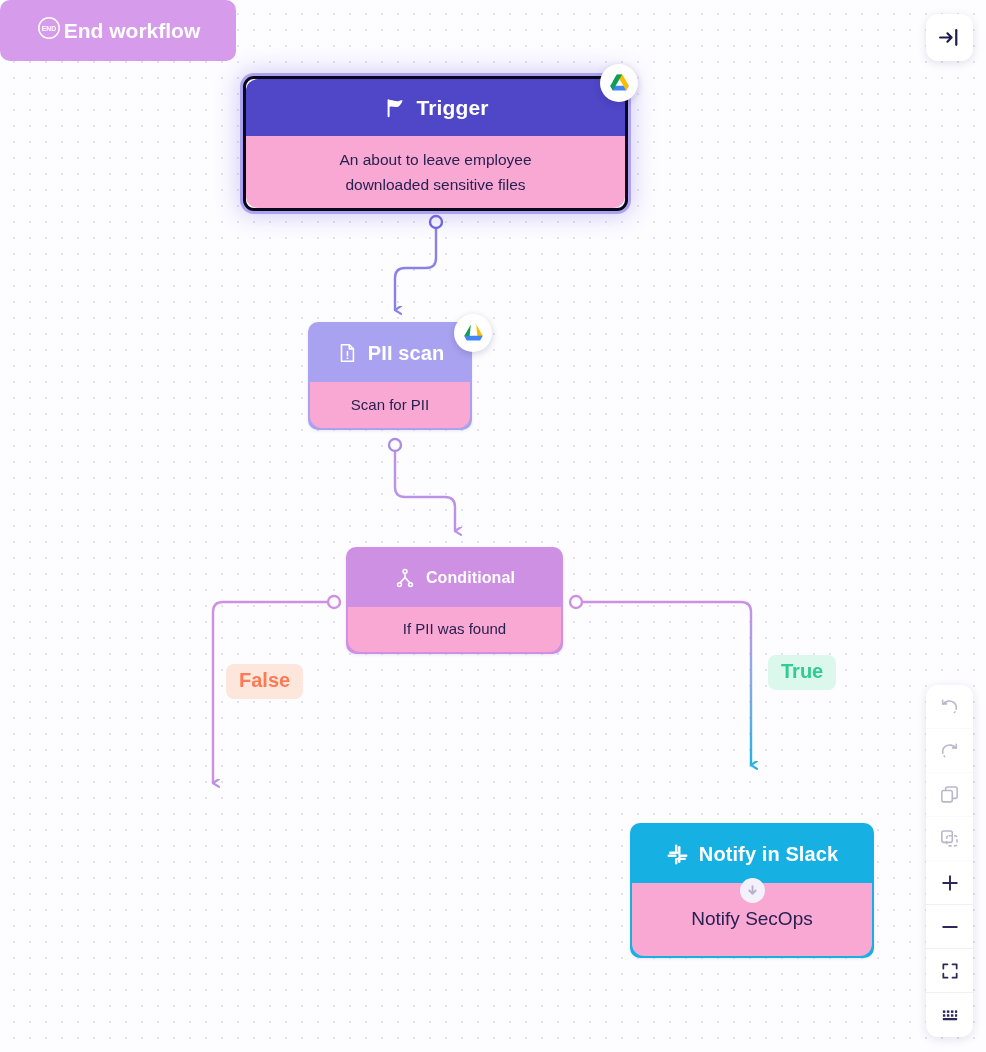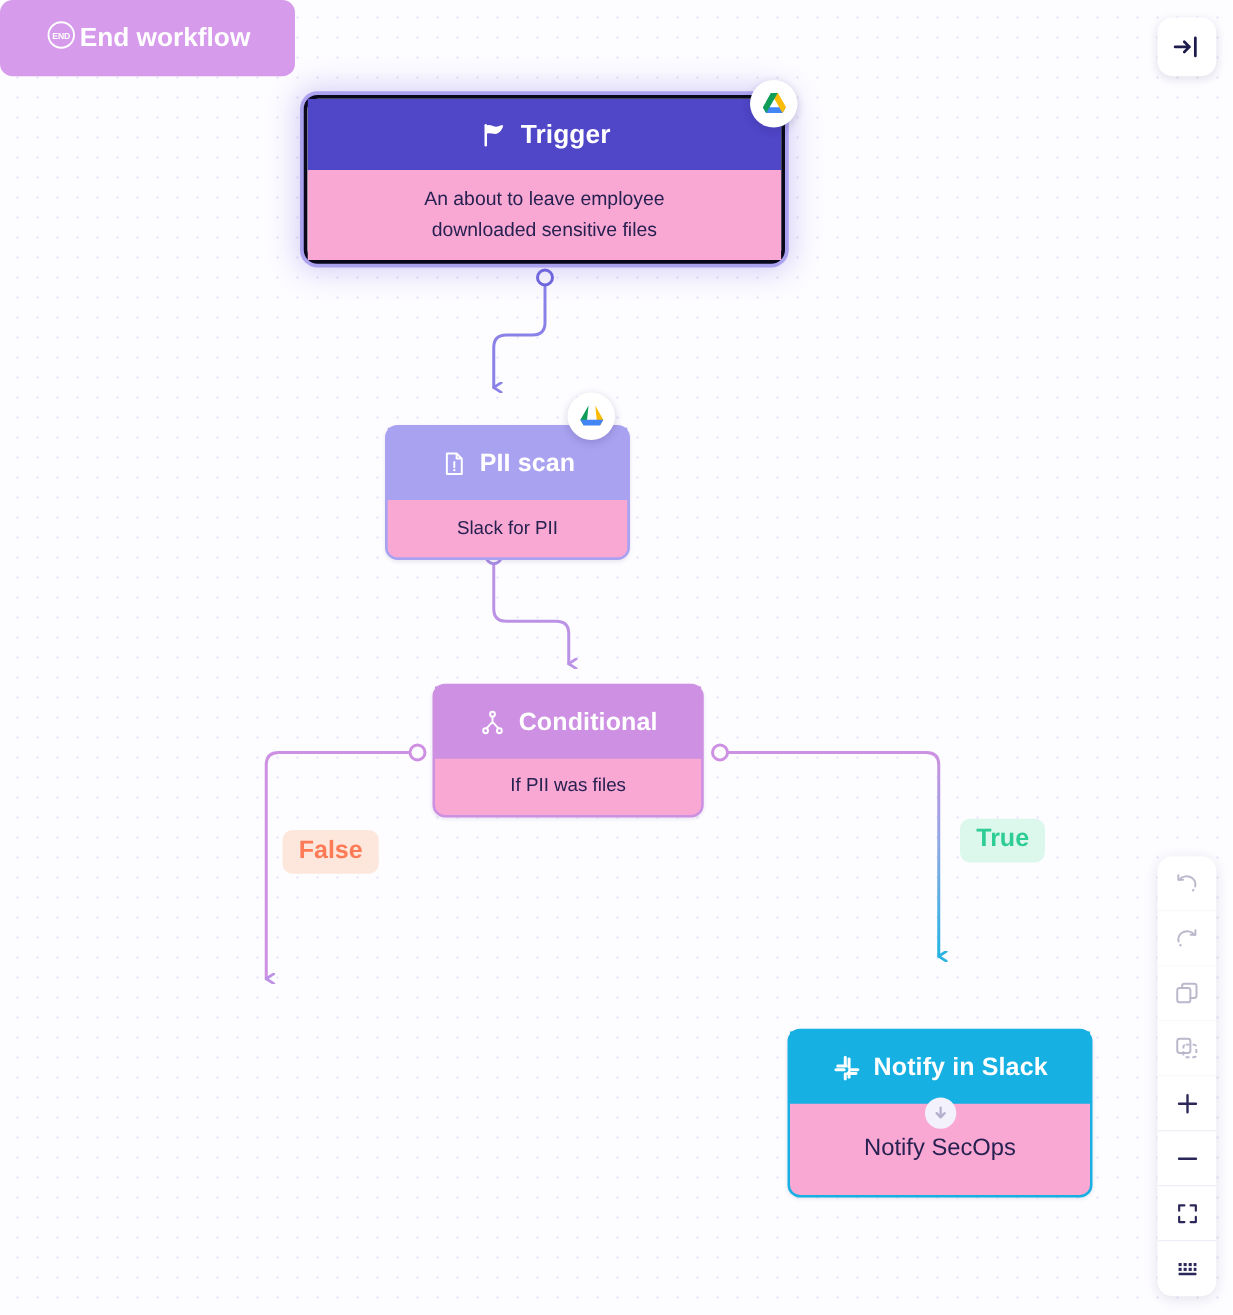--- a/index.html
+++ b/index.html
@@ -30,21 +30,21 @@
     pointer-events: none;
   }
 
   
   .node {
     position: absolute;
     border-radius: 10px;
     overflow: visible;
   }
   .node-inner {
-    border-radius: 0;
+    border-radius: 12px;
     overflow: hidden;
   }
   .node-header {
     display: flex;
     align-items: center;
     justify-content: center;
     gap: 10px;
     color: #ffffff;
     font-size: 21px;
     font-weight: 600;
@@ -76,42 +76,42 @@
     border-radius: 11px;
     background: #ffffff;
     box-shadow: 0 0 0 3px rgba(124,110,230,.55), 0 0 22px 6px rgba(124,110,230,.30);
   }
   #node-trigger .node-inner { height: 100%; display: flex; flex-direction: column; }
   #node-trigger .node-header { background: #4f46c8; height: 57px; }
   #node-trigger .node-body { flex: 1; }
 
   
   #node-pii {
-    left: 308px; top: 340px;
-    width: 196px; height: 108px;
+    left: 308px; top: 322px;
+    width: 164px; height: 108px;
     border: 2px solid #a9a2f0;
     border-radius: 10px;
     background: #a9a2f0;
     box-shadow: 0 1px 3px rgba(60,50,130,.10);
   }
   #node-pii .node-inner { height: 100%; display: flex; flex-direction: column; padding: 0; }
   #node-pii .node-header { background: #a9a2f0; height: 58px; font-size: 20px; }
   #node-pii .node-body { flex: 1; border-radius: 0 0 8px 8px; font-size: 15px; }
 
   
   #node-cond {
     left: 346px; top: 547px;
     width: 217px; height: 107px;
     border: 2px solid #cd90e2;
     border-radius: 10px;
     background: #cd90e2;
     box-shadow: 0 1px 3px rgba(60,50,130,.10);
   }
   #node-cond .node-inner { height: 100%; display: flex; flex-direction: column; }
-  #node-cond .node-header { background: #cd90e2; height: 58px; font-size: 20px; }
+  #node-cond .node-header { background: #cd90e2; height: 58px; font-size: 16px; }
   #node-cond .node-body { flex: 1; border-radius: 0 0 8px 8px; font-size: 15px; }
 
   
   #node-slack {
     left: 630px; top: 823px;
     width: 244px; height: 135px;
     border: 2px solid #16b0e3;
     border-radius: 10px;
     background: #16b0e3;
     box-shadow: 0 1px 3px rgba(60,50,130,.10);
@@ -304,21 +304,21 @@
         <span class="hicon">
           <svg width="22" height="22" viewBox="0 0 24 24">
             <path d="M6,3 L14.5,3 L19,7.5 L19,21 L6,21 Z" fill="none" stroke="#ffffff" stroke-width="1.7" stroke-linejoin="round"></path>
             <path d="M14.5,3 L14.5,7.5 L19,7.5" fill="none" stroke="#ffffff" stroke-width="1.7" stroke-linejoin="round"></path>
             <path d="M12.5,10.5 L12.5,15" stroke="#ffffff" stroke-width="1.7" stroke-linecap="round"></path>
             <circle cx="12.5" cy="17.6" r="1" fill="#ffffff"></circle>
           </svg>
         </span>
         <span>PII scan</span>
       </div>
-      <div class="node-body">Slack for PII</div>
+      <div class="node-body">Scan for PII</div>
     </div>
   </div>
 
   <div class="app-badge" id="badge-pii">
     <svg width="23" height="23" viewBox="0 0 24 24">
       <path d="M9.2,2.6 L5.2,9.6 L2.4,14.4 L5.2,19.2 L8.0,14.4 Z" fill="#0f9d58"></path>
       <path d="M14.8,2.6 L21.6,14.4 L18.8,19.2 L16,14.4 Z" fill="#fbbc05"></path>
       <path d="M2.4,14.4 L21.6,14.4 L18.8,19.2 L5.2,19.2 Z" fill="#4285f4"></path>
       <path d="M9.2,2.6 L14.8,2.6 L16,14.4 L8.0,14.4 Z" fill="#ea4335" opacity="0"></path>
     </svg>
@@ -330,21 +330,21 @@
         <span class="hicon">
           <svg width="22" height="22" viewBox="0 0 24 24">
             <circle cx="12" cy="4.8" r="2.1" fill="none" stroke="#ffffff" stroke-width="1.7"></circle>
             <circle cx="6" cy="19.2" r="2.1" fill="none" stroke="#ffffff" stroke-width="1.7"></circle>
             <circle cx="18" cy="19.2" r="2.1" fill="none" stroke="#ffffff" stroke-width="1.7"></circle>
             <path d="M12,7 L12,11.5 M12,11.5 L6.6,17.3 M12,11.5 L17.4,17.3" fill="none" stroke="#ffffff" stroke-width="1.7" stroke-linecap="round"></path>
           </svg>
         </span>
         <span>Conditional</span>
       </div>
-      <div class="node-body">If PII was files</div>
+      <div class="node-body">If PII was found</div>
     </div>
   </div>
 
   <div class="branch-label" id="label-false">False</div>
   <div class="branch-label" id="label-true">True</div>
 
   <div id="node-end">
     <span class="hicon">
       <svg width="26" height="26" viewBox="0 0 28 28">
         <circle cx="14" cy="14" r="11" fill="none" stroke="#ffffff" stroke-width="1.6"></circle>

